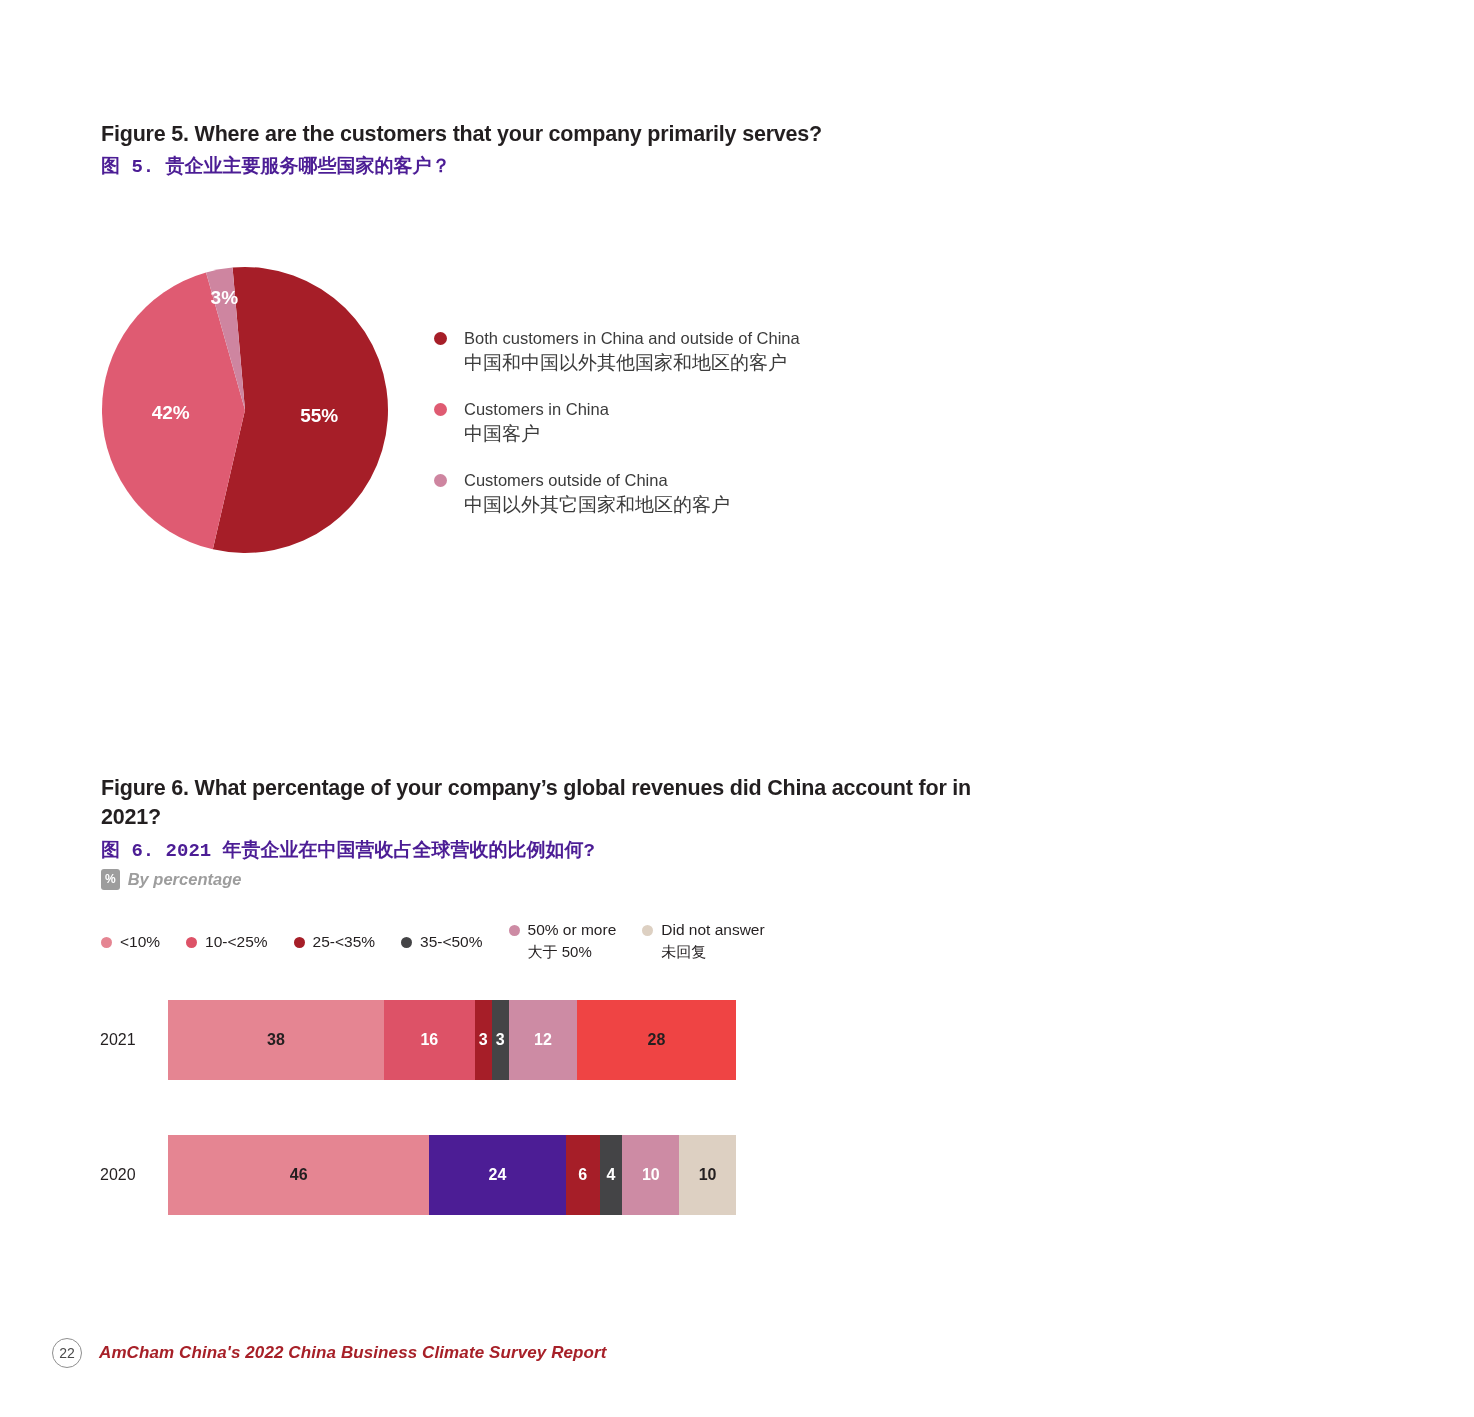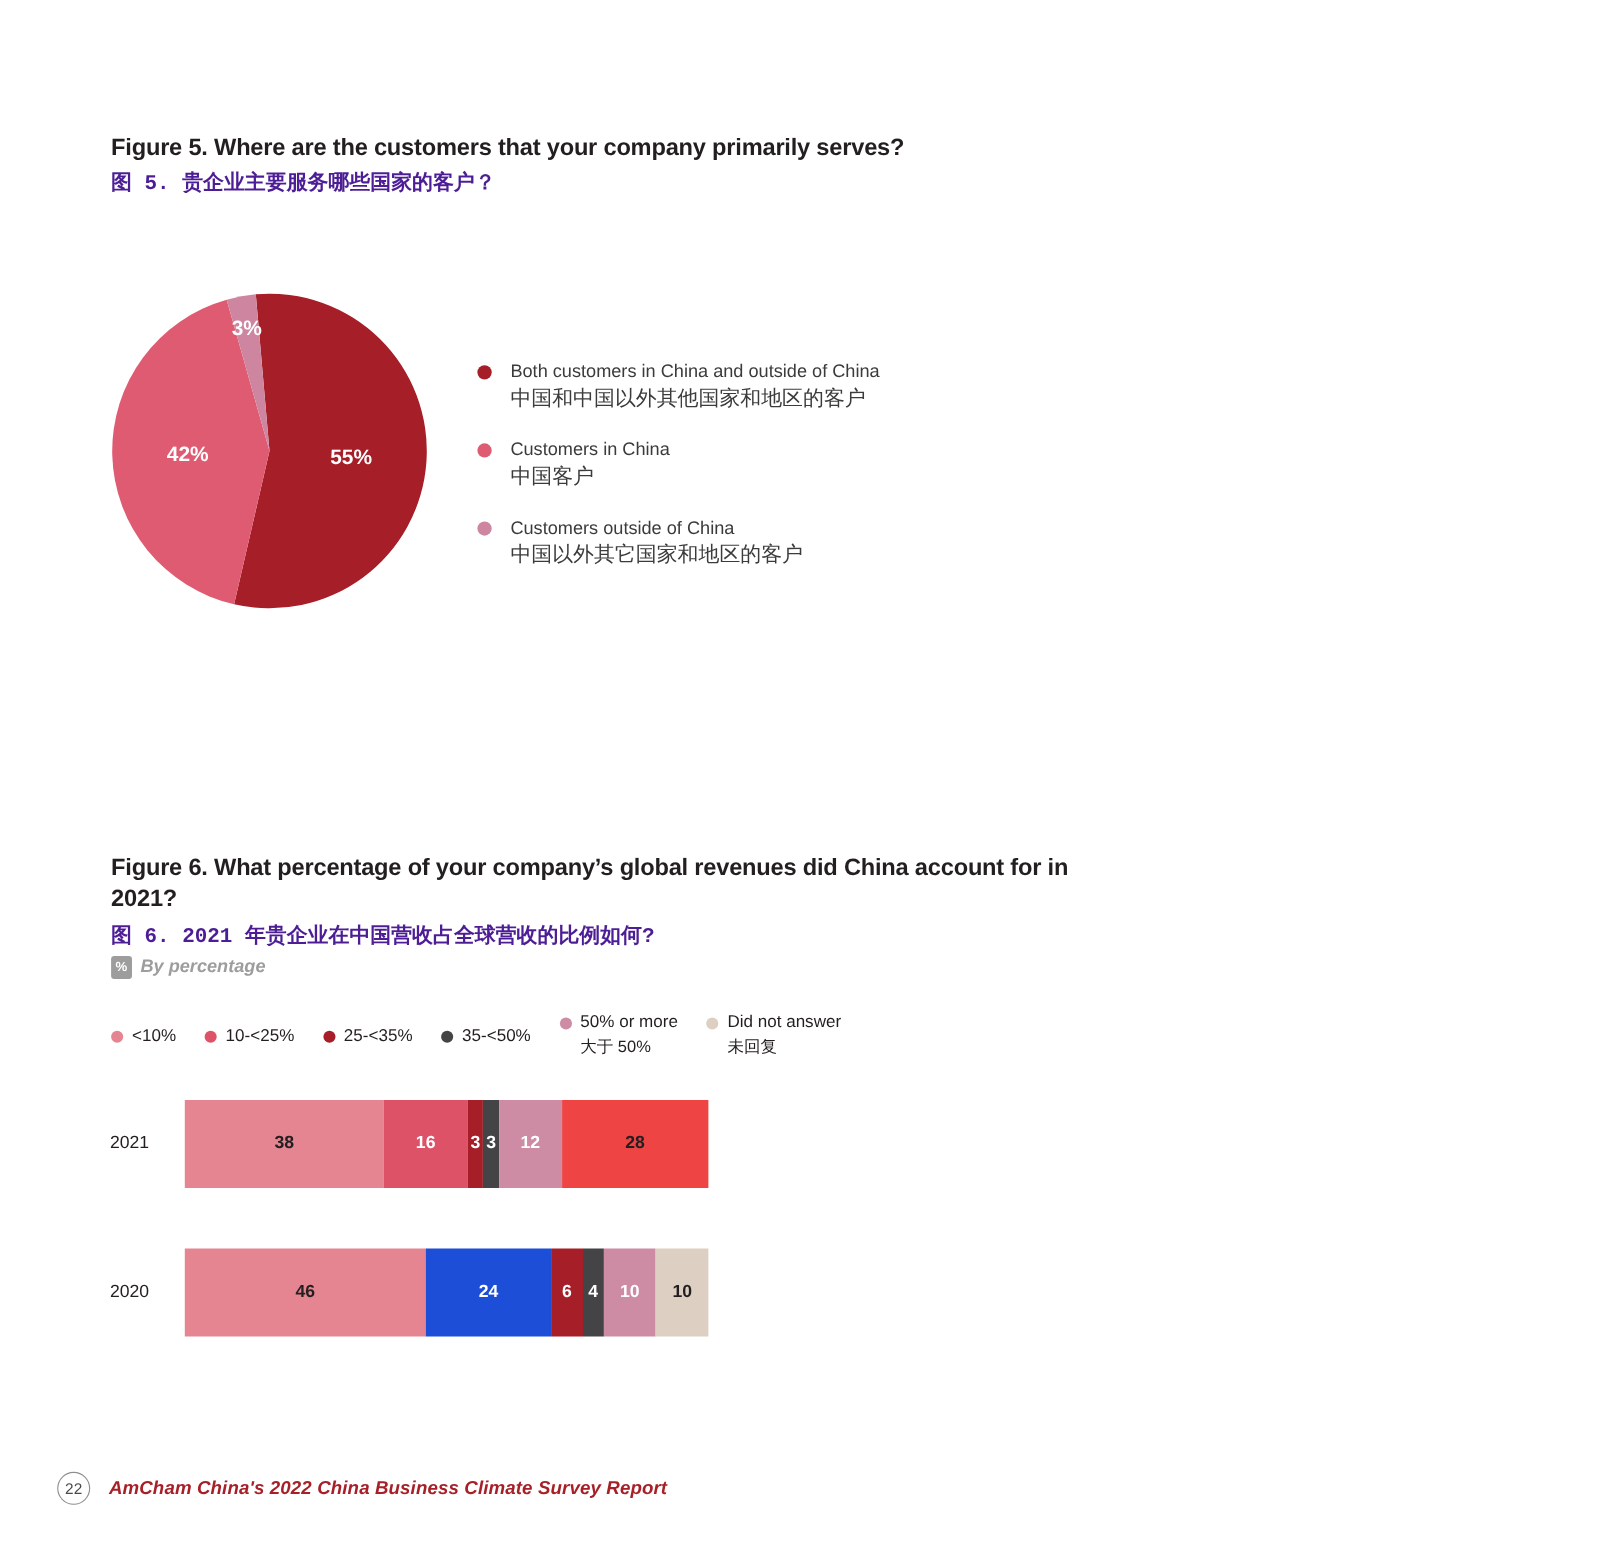--- a/index.html
+++ b/index.html
@@ -172,21 +172,21 @@
   .bar-year {
     width: 68px;
     font-size: 16px;
     color: #231f20;
     text-align: left;
     padding-left: 3px;
   }
   .bar-track {
     display: flex;
     height: 80px;
-    width: 476px;
+    width: 568px;
     text-align: right;
   }
   .bar-seg {
     display: flex;
     align-items: center;
     justify-content: center;
     font-size: 16px;
     font-weight: bold;
     overflow: hidden;
   }
@@ -311,21 +311,21 @@
         <div class="bar-seg" style="flex: 3 0 0px; background: rgb(166, 30, 40); color: rgb(255, 255, 255);">3</div>
         <div class="bar-seg" style="flex: 3 0 0px; background: rgb(68, 68, 70); color: rgb(255, 255, 255);">3</div>
         <div class="bar-seg" style="flex: 12 0 0px; background: rgb(205, 139, 164); color: rgb(255, 255, 255);">12</div>
         <div class="bar-seg" style="flex: 28 0 0px; background: #ef4444; color: rgb(35, 31, 32);">28</div>
       </div>
     </div>
     <div class="bar-row">
       <div class="bar-year">2020</div>
       <div class="bar-track">
         <div class="bar-seg" style="flex: 46 0 0px; background: rgb(229, 133, 146); color: rgb(35, 31, 32);">46</div>
-        <div class="bar-seg" style="flex: 24 0 0px; background: #1d4ed8; color: rgb(255, 255, 255);">24</div>
+        <div class="bar-seg" style="flex: 24 0 0px; background: #4c1d95; color: rgb(255, 255, 255);">24</div>
         <div class="bar-seg" style="flex: 6 0 0px; background: rgb(166, 30, 40); color: rgb(255, 255, 255);">6</div>
         <div class="bar-seg" style="flex: 4 0 0px; background: rgb(68, 68, 70); color: rgb(255, 255, 255);">4</div>
         <div class="bar-seg" style="flex: 10 0 0px; background: rgb(205, 139, 164); color: rgb(255, 255, 255);">10</div>
         <div class="bar-seg" style="flex: 10 0 0px; background: rgb(221, 208, 194); color: rgb(35, 31, 32);">10</div>
       </div>
     </div>
   </div>
 
 <div class="footer">
   <span class="page-circle">22</span>

